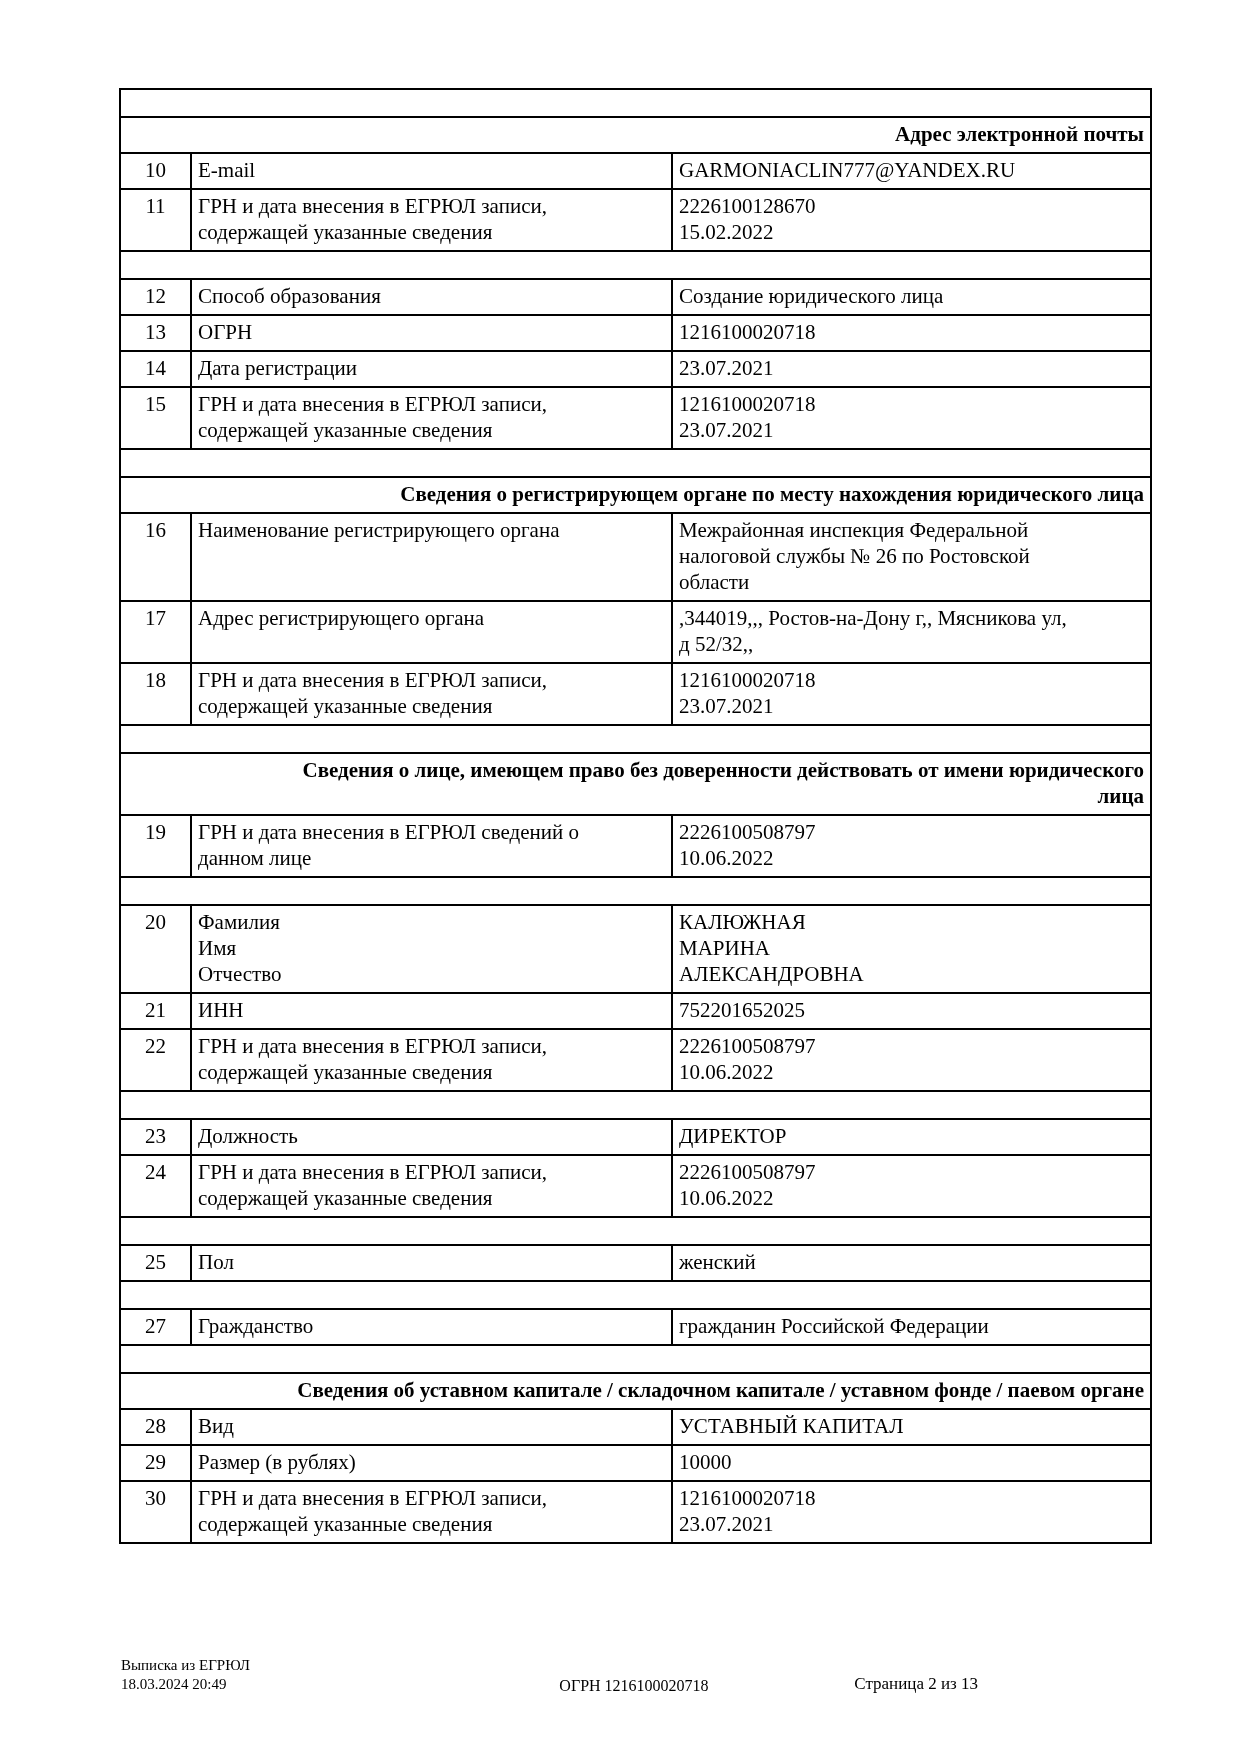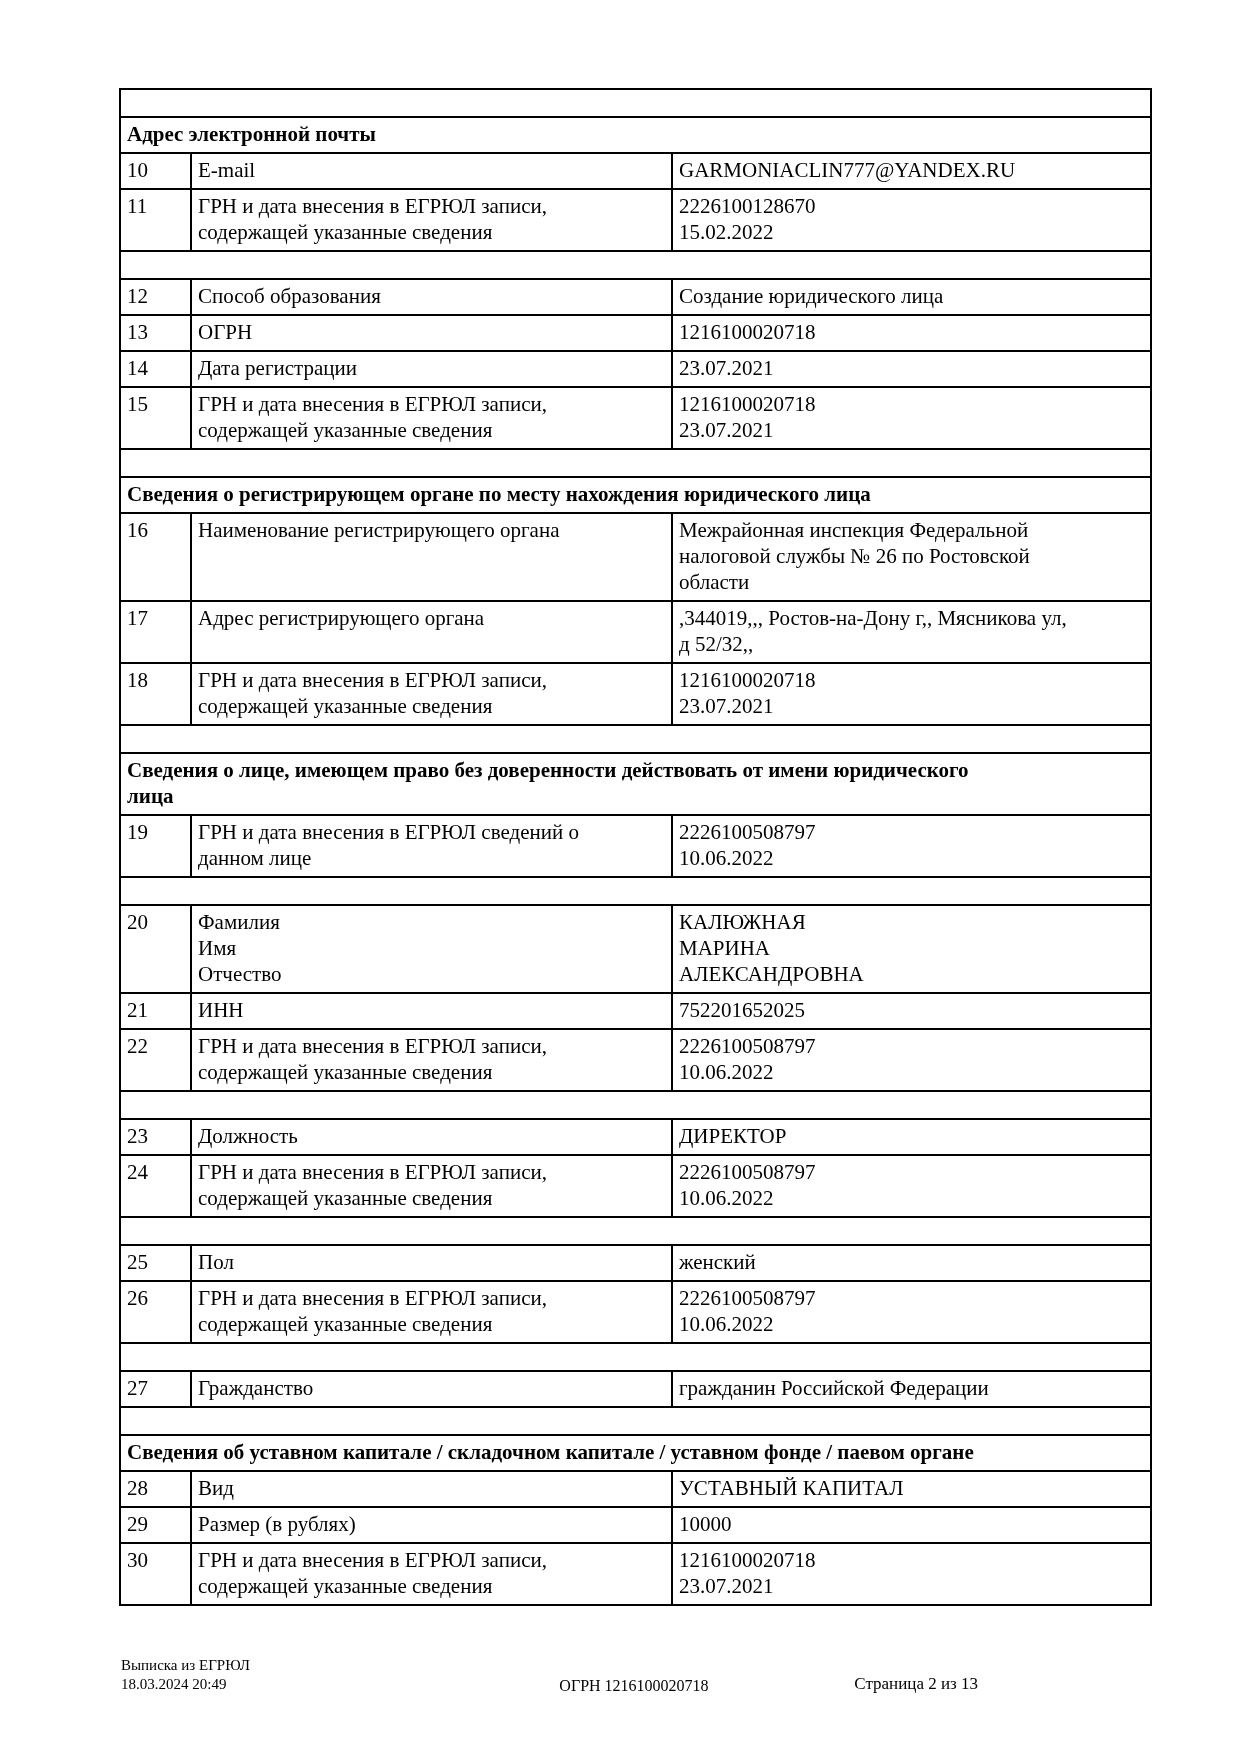--- a/index.html
+++ b/index.html
@@ -27,31 +27,31 @@
   table.egrul td {
     border: 2px solid #000000;
     vertical-align: top;
     font-size: 21px;
     line-height: 26px;
     padding: 3px 6px 5px 6px;
     white-space: pre-line;
     overflow: hidden;
   }
   td.num {
-    text-align: left;
+    text-align: center;
     padding-left: 2px;
     padding-right: 2px;
   }
   td.spacer {
     height: 18px;
     padding: 0;
   }
   td.section-header {
     font-weight: bold;
-    text-align: left;
+    text-align: right;
     padding-top: 4px;
     padding-bottom: 6px;
     margin-top: 32px;
   }
   .footer {
     position: absolute;
     left: 0;
     top: 1652px;
     width: 1048px;
     height: 60px;
@@ -213,27 +213,20 @@
           <td class="value">2226100508797
 10.06.2022</td>
         </tr>
         <tr>
           <td colspan="3" class="spacer"></td>
         </tr>
         <tr>
           <td class="num">25</td>
           <td class="label">Пол</td>
           <td class="value">женский</td>
-        </tr>
-        <tr>
-          <td class="num">26</td>
-          <td class="label">ГРН и дата внесения в ЕГРЮЛ записи,
-содержащей указанные сведения</td>
-          <td class="value">2226100508797
-10.06.2022</td>
         </tr>
         <tr>
           <td colspan="3" class="spacer"></td>
         </tr>
         <tr>
           <td class="num">27</td>
           <td class="label">Гражданство</td>
           <td class="value">гражданин Российской Федерации</td>
         </tr>
         <tr>

